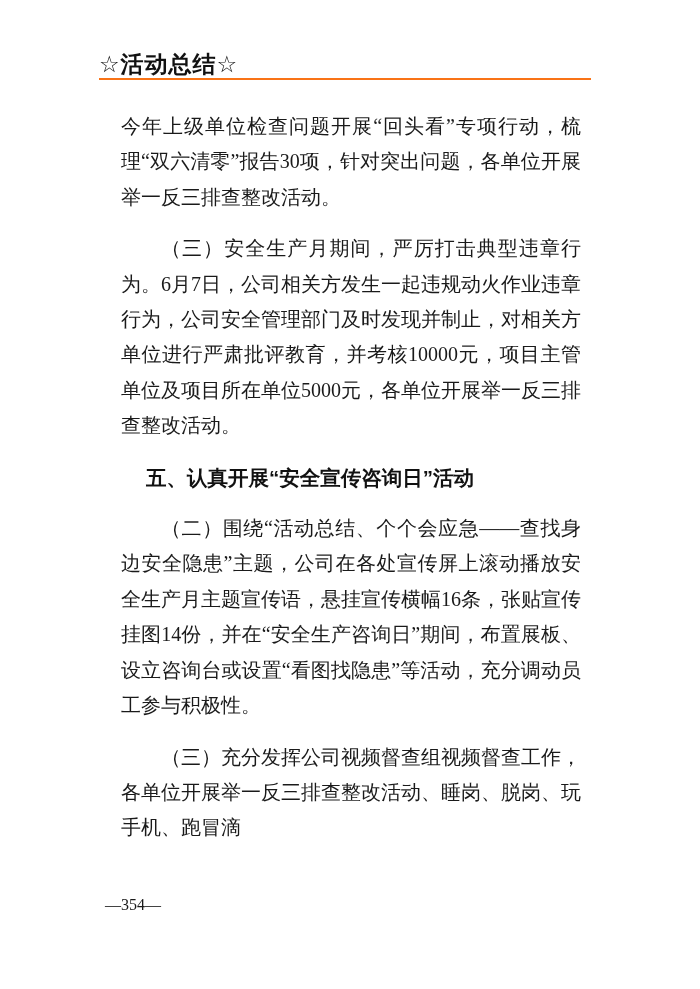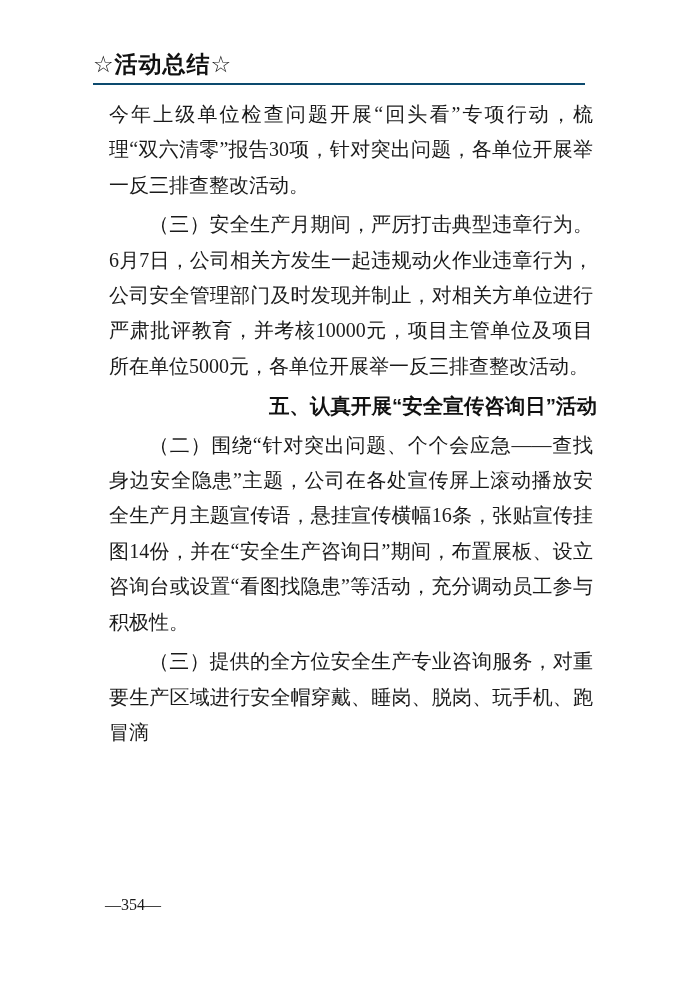--- a/index.html
+++ b/index.html
@@ -10,58 +10,57 @@
     width: 700px;
     height: 989px;
     background: #ffffff;
     overflow: hidden;
     font-family: "Liberation Serif", "DejaVu Serif", serif;
     color: #1a1a1a;
   }
 
   .header-band {
     position: absolute;
-    left: 93px;
+    left: 99px;
     top: 50px;
     width: 492px;
-    padding-bottom: 5px;
-    border-bottom: 2px solid #0c4a6e;
+    border-bottom: 2px solid #f97316;
   }
   .header-title {
     font-family: "Liberation Sans", "DejaVu Sans", sans-serif;
     font-weight: bold;
     font-size: 23px;
     line-height: 28px;
     letter-spacing: 1px;
     color: #111111;
   }
 
   .doc-body {
     position: absolute;
     left: 105px;
     top: 93px;
     width: 492px;
   }
   .block {
-    margin: 4px;
+    margin: 16px;
     font-size: 20px;
     line-height: 35.4px;
     text-align: justify;
     text-justify: inter-character;
     word-break: break-all;
   }
   .block.continued { text-indent: 0; }
   .block.indent { text-indent: 2em; }
   h2.block.heading {
     font-family: "Liberation Sans", "DejaVu Sans", sans-serif;
     font-weight: bold;
     font-size: 20.5px;
     line-height: 35.4px;
     text-indent: 2em;
-    text-align: right;
+    text-align: left;
     margin: 0;
     color: #111111;
   }
 
   .page-footer {
     position: absolute;
     left: 105px;
     top: 893px;
     font-size: 16px;
     line-height: 24px;
@@ -74,19 +73,19 @@
 <div class="page">
 
   <div class="header-band">
     <div class="header-title">☆活动总结☆</div>
   </div>
 
   <div class="doc-body">
       <p class="block continued">今年上级单位检查问题开展“回头看”专项行动，梳理“双六清零”报告30项，针对突出问题，各单位开展举一反三排查整改活动。</p>
       <p class="block indent">（三）安全生产月期间，严厉打击典型违章行为。6月7日，公司相关方发生一起违规动火作业违章行为，公司安全管理部门及时发现并制止，对相关方单位进行严肃批评教育，并考核10000元，项目主管单位及项目所在单位5000元，各单位开展举一反三排查整改活动。</p>
       <h2 class="block heading">五、认真开展“安全宣传咨询日”活动</h2>
-      <p class="block indent">（二）围绕“针对突出问题、个个会应急——查找身边安全隐患”主题，公司在各处宣传屏上滚动播放安全生产月主题宣传语，悬挂宣传横幅16条，张贴宣传挂图14份，并在“安全生产咨询日”期间，布置展板、设立咨询台或设置“看图找隐患”等活动，充分调动员工参与积极性。</p>
-      <p class="block indent">（三）提供的全方位安全生产专业咨询服务，对重要生产区域进行安全帽穿戴、睡岗、脱岗、玩手机、跑冒滴</p>
+      <p class="block indent">（二）围绕“活动总结、个个会应急——查找身边安全隐患”主题，公司在各处宣传屏上滚动播放安全生产月主题宣传语，悬挂宣传横幅16条，张贴宣传挂图14份，并在“安全生产咨询日”期间，布置展板、设立咨询台或设置“看图找隐患”等活动，充分调动员工参与积极性。</p>
+      <p class="block indent">（三）充分发挥公司视频督查组视频督查工作，各单位开展举一反三排查整改活动、睡岗、脱岗、玩手机、跑冒滴</p>
     </div>
 
   <div class="page-footer">—354—</div>
 
 </div>
 
 </body></html>

